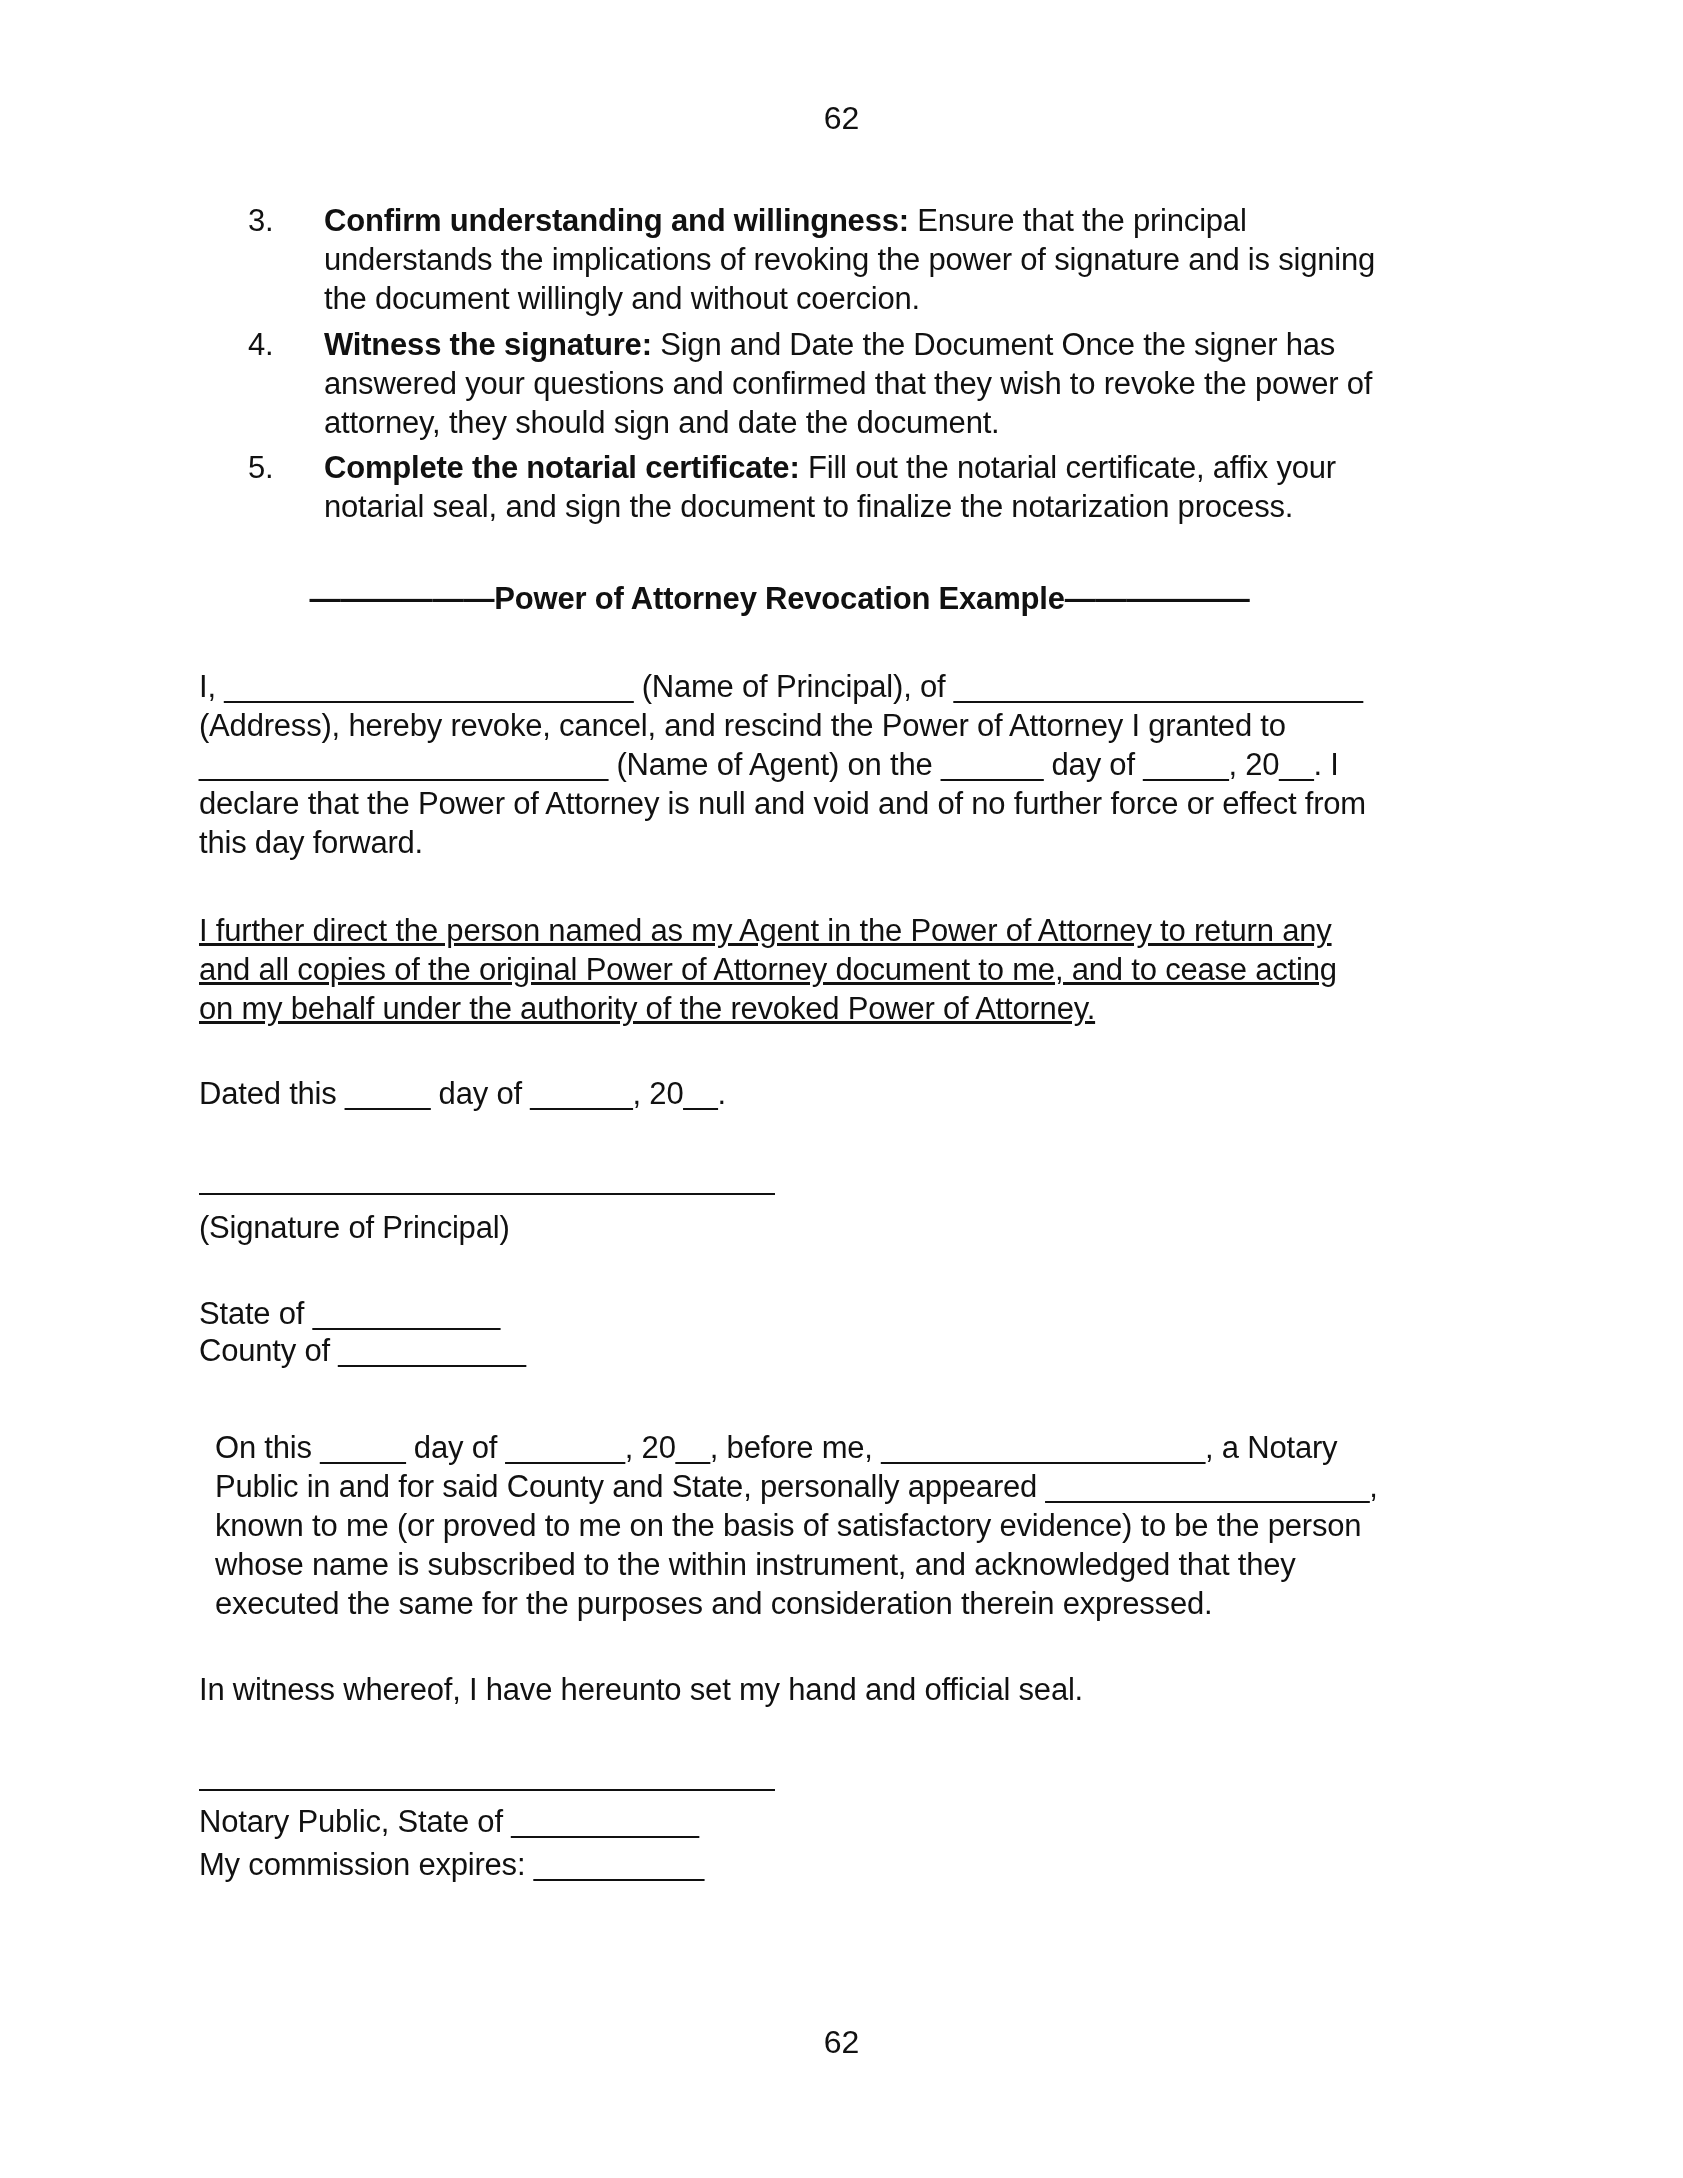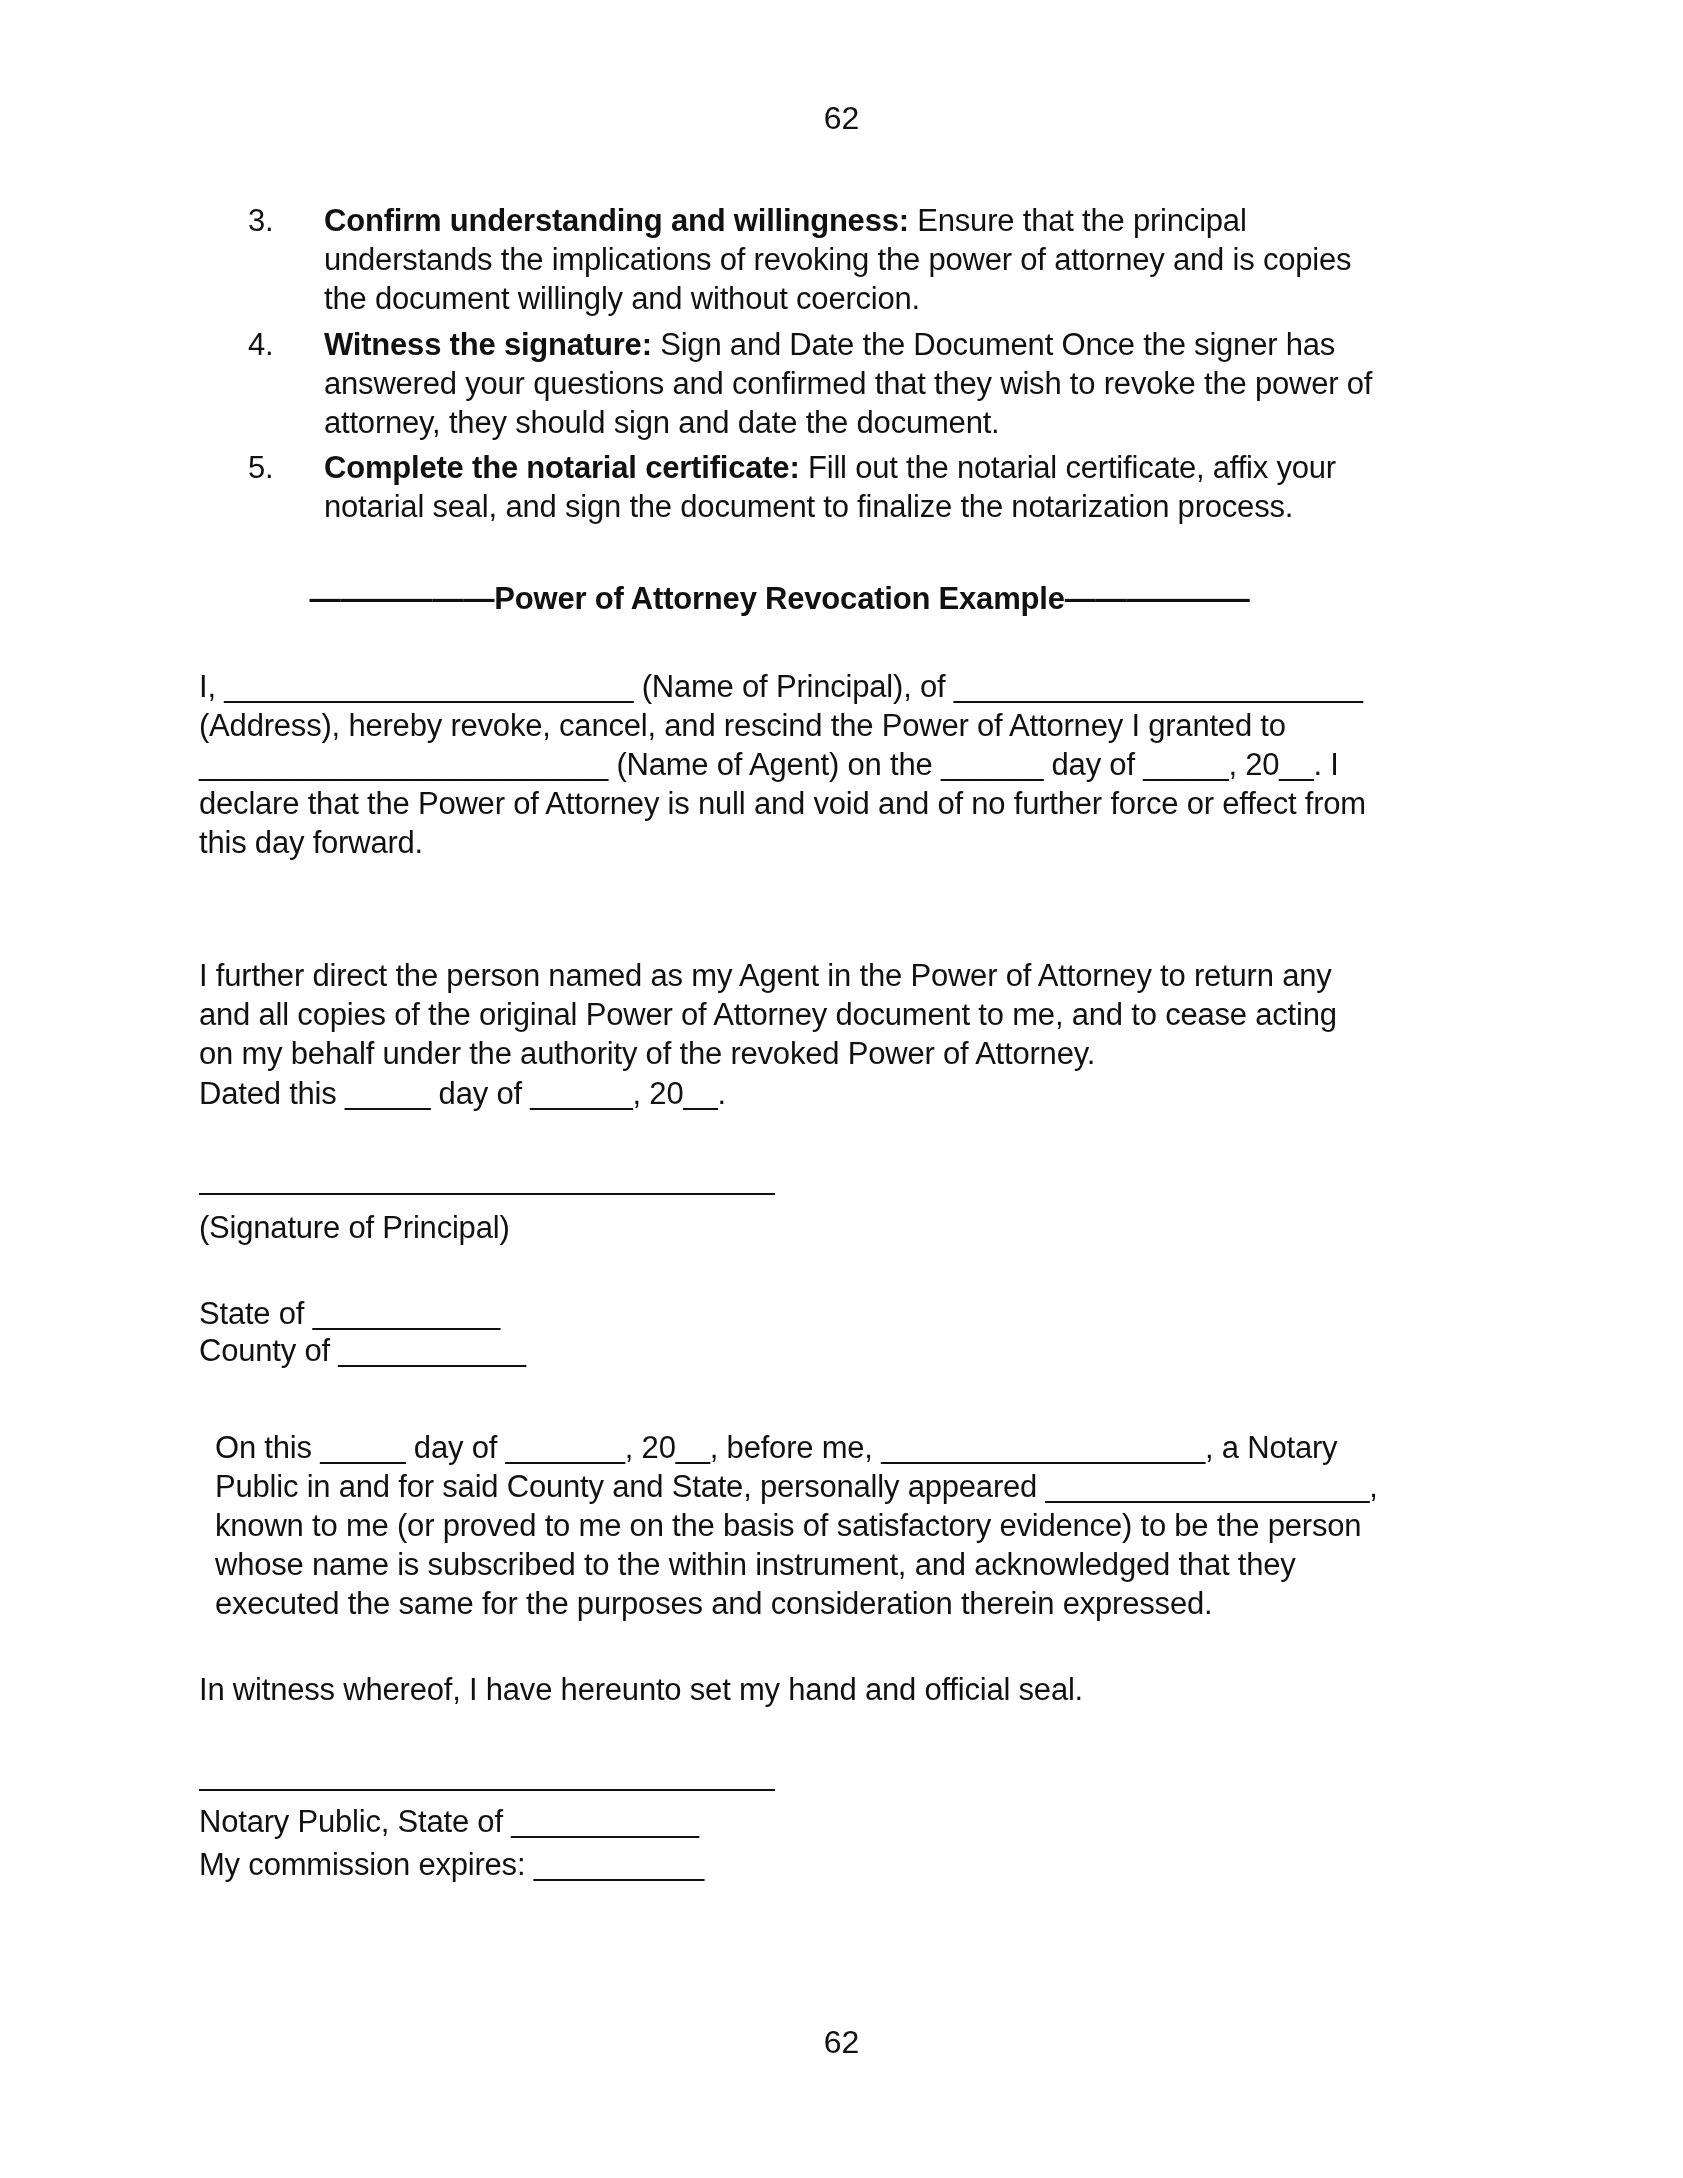--- a/index.html
+++ b/index.html
@@ -16,21 +16,21 @@
   .line { position: absolute; left: 199px; height: 0; border-top: 2px solid #111; }
 </style>
 </head>
 <body>
 
 <div class="abs pagenum" style="top:99px;">62</div>
 
 <div class="abs txt num" style="left:248px; top:201px;">3.</div>
 <div class="abs txt item-text" style="top:201px;">
   <div><b>Confirm understanding and willingness:</b><span> Ensure that the principal</span></div>
-  <div>understands the implications of revoking the power of attorney and is copies</div>
+  <div>understands the implications of revoking the power of signature and is signing</div>
   <div>the document willingly and without coercion.</div>
 </div>
 
 <div class="abs txt num" style="left:248px; top:325px;">4.</div>
 <div class="abs txt item-text" style="top:325px;">
   <div><b>Witness the signature:</b><span> Sign and Date the Document Once the signer has</span></div>
   <div>answered your questions and confirmed that they wish to revoke the power of</div>
   <div>attorney, they should sign and date the document.</div>
 </div>
 
@@ -43,21 +43,21 @@
 <div class="abs txt heading" style="top:579px;">——————Power of Attorney Revocation Example——————</div>
 
 <div class="abs txt para" style="top:667px;">
   <div>I, ________________________ (Name of Principal), of ________________________</div>
   <div>(Address), hereby revoke, cancel, and rescind the Power of Attorney I granted to</div>
   <div>________________________ (Name of Agent) on the ______ day of _____, 20__. I</div>
   <div>declare that the Power of Attorney is null and void and of no further force or effect from</div>
   <div>this day forward.</div>
 </div>
 
-<div class="abs txt para" style="top:956px;">
+<div class="abs txt para" style="top:911px;text-decoration:underline;">
   <div>I further direct the person named as my Agent in the Power of Attorney to return any</div>
   <div>and all copies of the original Power of Attorney document to me, and to cease acting</div>
   <div>on my behalf under the authority of the revoked Power of Attorney.</div>
 </div>
 
 <div class="abs txt para" style="top:1074px;">Dated this _____ day of ______, 20__.</div>
 
 <div class="line" style="top:1193px; width:576px;"></div>
 <div class="abs txt para" style="top:1208px;">(Signature of Principal)</div>
 

